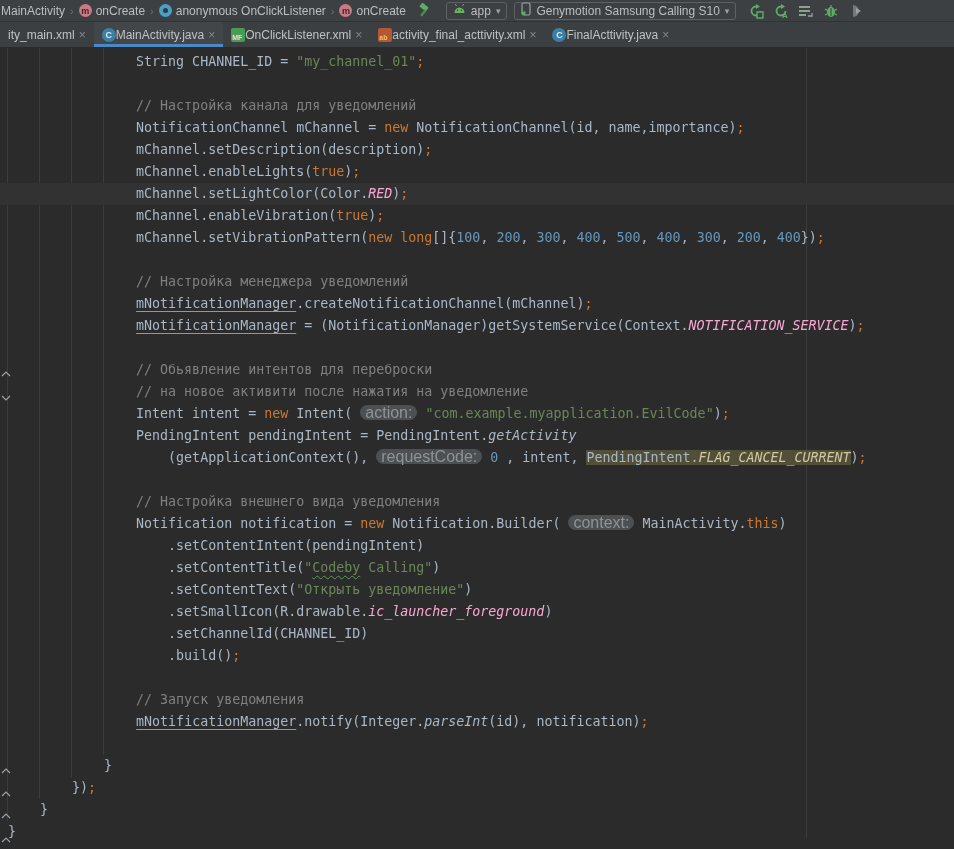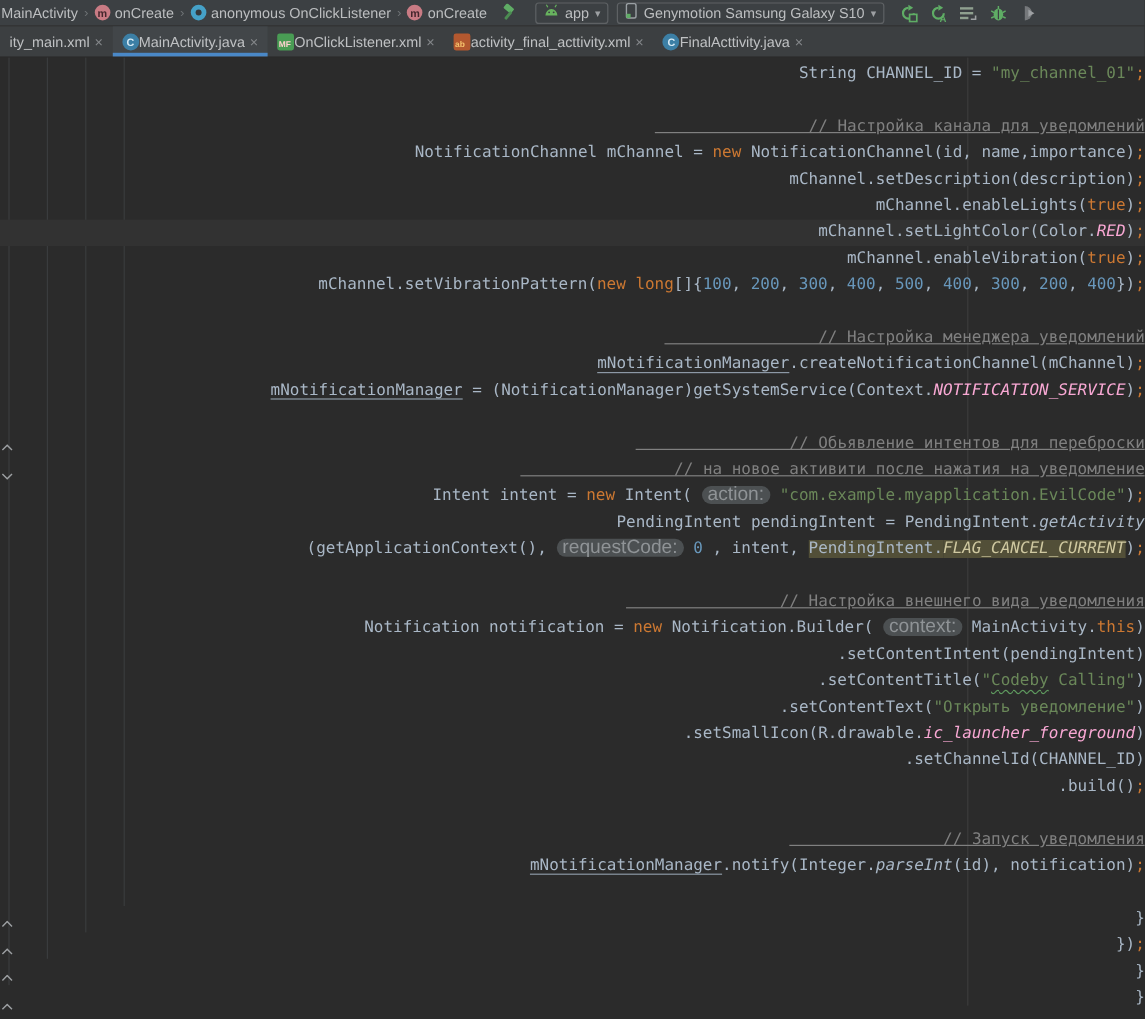--- a/index.html
+++ b/index.html
@@ -1,17 +1,17 @@
 <!DOCTYPE html>
 <html><head>
 <meta charset="utf-8">
 <style>
   * { margin:0; padding:0; box-sizing:border-box; }
   html,body { width:954px; height:849px; overflow:hidden; background:#2B2B2B; }
-  .app { width:954px; height:838px; position:relative; font-family:"Liberation Sans", sans-serif;text-align:right; }
+  .app { width:954px; height:838px; position:relative; font-family:"Liberation Sans", sans-serif; }
 
   
   .toolbar { height:22px; background:#3C4043; display:flex; align-items:center;
              font-size:12px; color:#BCBEC0; border-bottom:1px solid #323232; padding-left:1px; }
   .breadcrumbs { display:flex; align-items:center; height:100%; white-space:nowrap; }
   .crumb { display:flex; align-items:center; gap:4px; cursor:pointer; }
   .crumb-sep { color:#6E7275; margin:0 5px; font-size:11px; }
   .bc-icon { width:13px; height:13px; border-radius:50%; display:inline-flex;
              align-items:center; justify-content:center; font-size:9px; font-weight:bold; }
   .bc-method { background:#C97B84; color:#45262C; }
@@ -48,21 +48,21 @@
   .guide { position:absolute; width:1px; background:#3A3C3E; top:0; }
   .wrap-guide { position:absolute; left:806px; top:0; bottom:0; width:1px; background:#3C3C3C; }
   .fold { position:absolute; left:1px; width:10px; height:6px; cursor:pointer; z-index:5; }
   pre.code { position:relative; font-family:"DejaVu Sans Mono", monospace; font-size:13.3px;
              color:#A9B7C6; padding-top:3px; }
   .line { height:22px; line-height:22px; padding-left:8px; white-space:pre; }
   .line.caret { background:#323232; }
   .k { color:#CC7832; }
   .s { color:#6A8759; }
   .n { color:#6897BB; }
-  .c { color:#808080;text-decoration:underline; }
+  .c { color:#808080; }
   .f { color:#f9a8d4; font-style:italic;margin-top:16px; }
   .u { color:#A9B7C6; text-decoration:underline; text-underline-offset:3px;
        text-decoration-color:#8C98A5; text-decoration-thickness:1px; }
   .it { font-style:italic; }
   .hint { display:inline-block; background:#4C5052; color:#8F9396; border-radius:8px;
           padding:0 5px; font-size:16px; line-height:15px; font-family:"Liberation Sans",sans-serif; }
   .hl { background:#524F38; color:#A9B7C6; }
   .hlf { background:#524F38; color:#CFC8A0; font-style:italic; }
   .w { color:#6A8759; text-decoration:underline wavy #5E9A5E; text-decoration-thickness:1px;
        text-underline-offset:3px; }
@@ -115,21 +115,21 @@
       <span class="dd">▾</span>
     </div>
 
     <div class="combo">
       <span>
         <svg width="10" height="14" viewBox="0 0 10 14">
           <rect x="1" y="1" width="8" height="12" rx="1.5" fill="none" stroke="#9AA0A4" stroke-width="1.2"></rect>
           <rect x="1" y="9.5" width="3.5" height="3.5" fill="#5FAD65"></rect>
         </svg>
       </span>
-      <span>Genymotion Samsung Galaxy S10</span>
+      <span>Genymotion Samsung Calling S10</span>
       <span class="dd">▾</span>
     </div>
 
     <div class="actions" id="actions">
         <span class="act">
           <svg width="16" height="16" viewBox="0 0 16 16">
             <path d="M12.5 8 A4.5 4.5 0 1 1 8 3.5" fill="none" stroke="#5FAD65" stroke-width="1.8"></path>
             <polygon points="8,1 8,6 12,3.5" fill="#5FAD65"></polygon>
             <rect x="9" y="9" width="6" height="6" fill="#3C4043" stroke="#5FAD65" stroke-width="1.4"></rect>
           </svg>

